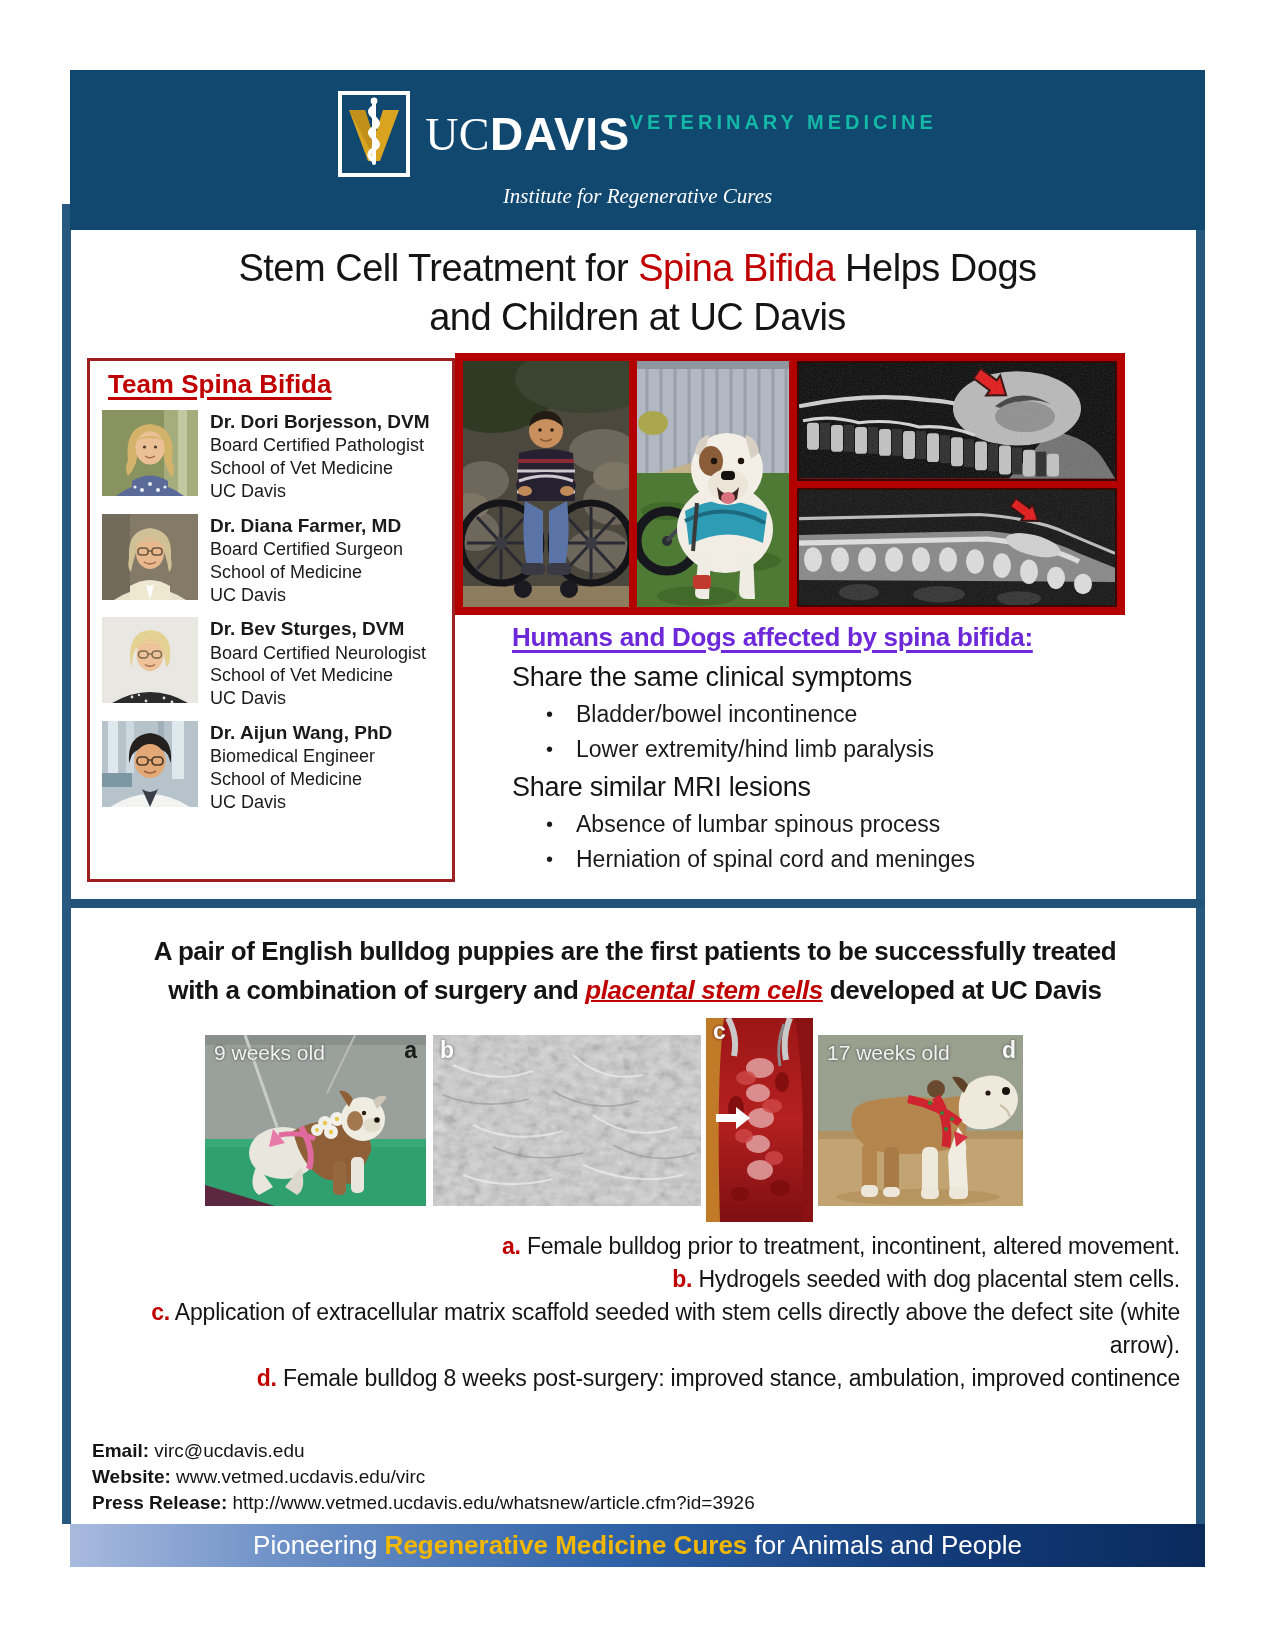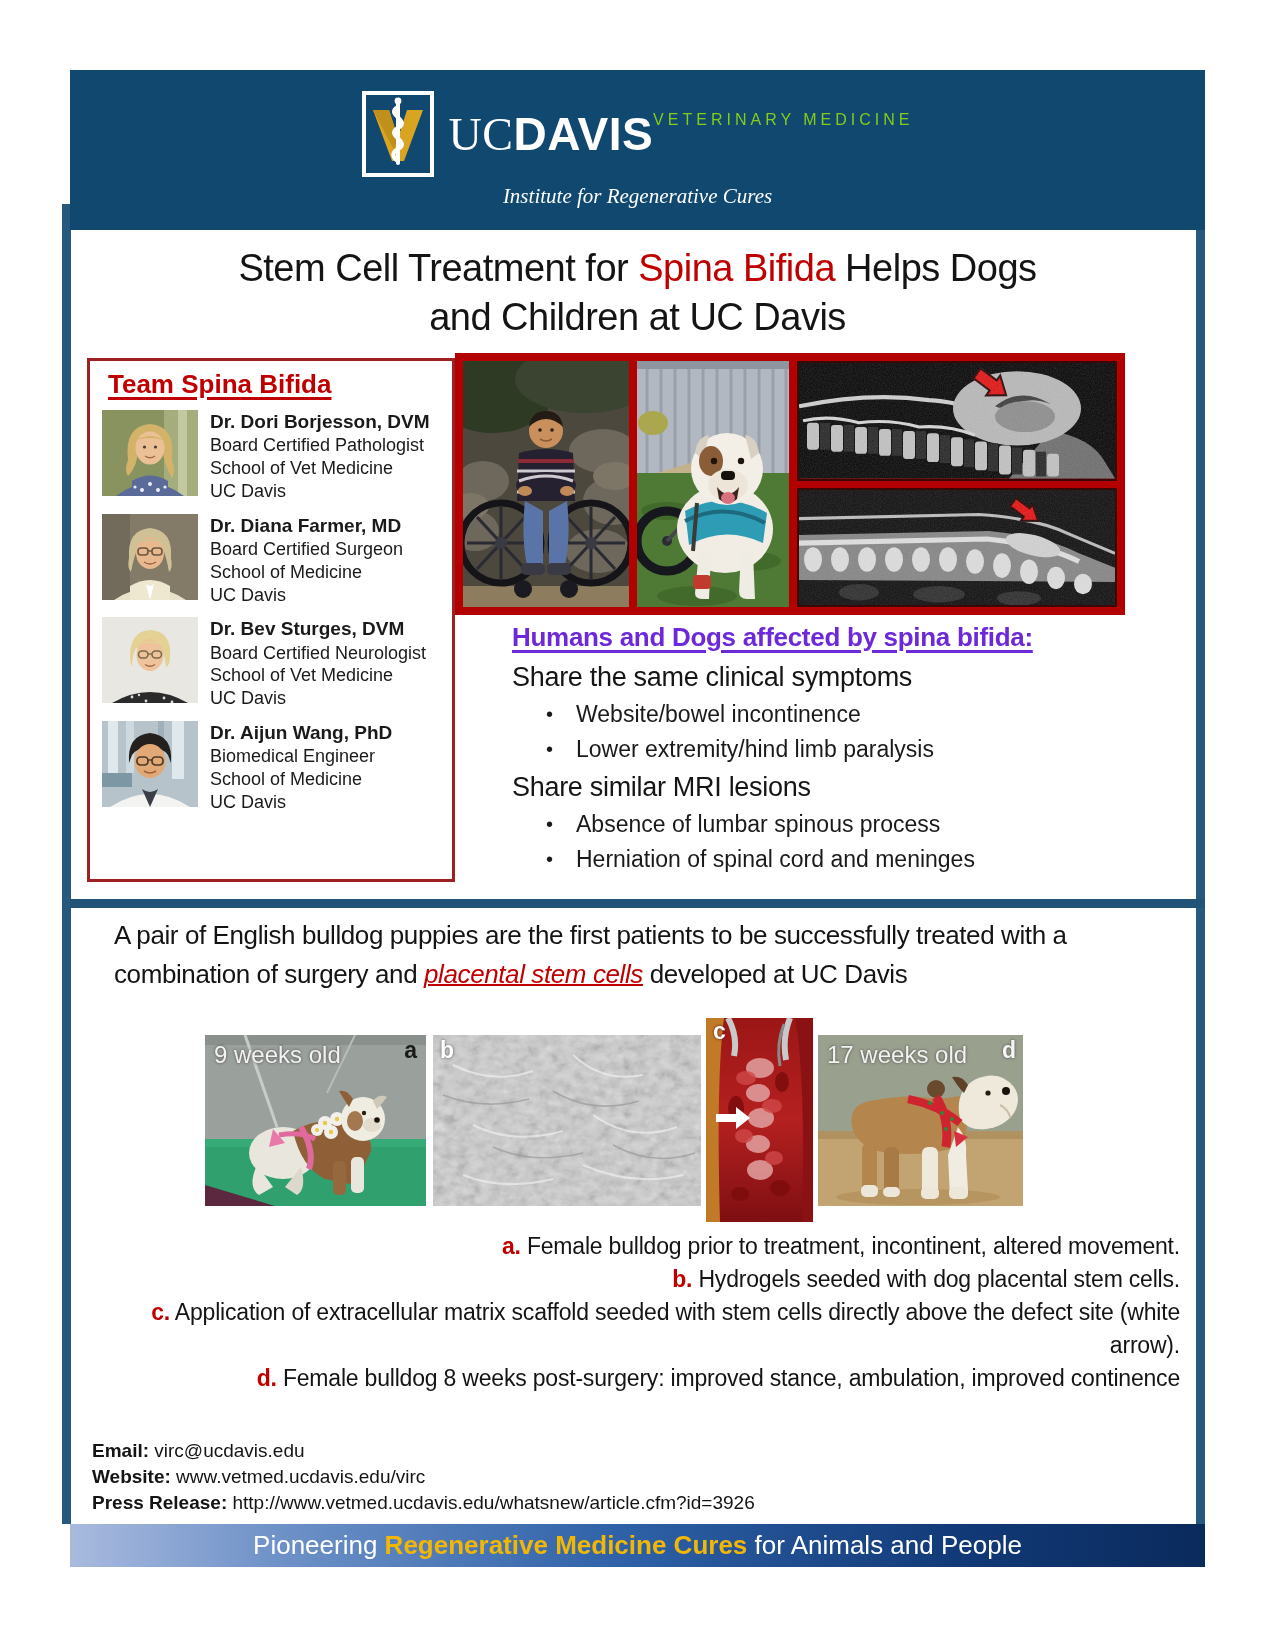--- a/index.html
+++ b/index.html
@@ -15,21 +15,21 @@
   .header{position:absolute;left:70px;top:70px;width:1135px;height:160px;background:#11486f;
           display:flex;flex-direction:column;align-items:center;justify-content:center;}
   .logo-row{display:flex;align-items:center;gap:15px;}
   .logo-mark{width:64px;height:78px;border:4px solid #fff;flex:none;}
   .logo-mark svg{display:block;width:100%;height:100%;}
   .logo-texts{display:flex;}
   .logo-ucdavis{color:#fff;font-size:46px;line-height:1;letter-spacing:.5px;}
   .logo-ucdavis .uc{font-family:"Liberation Serif",serif;font-weight:400;}
   .logo-ucdavis .davis{font-weight:800;}
   .logo-rule{height:3px;background:#fff;margin:5px 0 5px 0;}
-  .logo-vetmed{color:#84cc16;font-weight:400;font-size:16px;letter-spacing:4px;}
+  .logo-vetmed{color:#14b8a6;font-weight:700;font-size:20px;letter-spacing:4px;}
   .logo-tagline{color:#fff;font-family:"Liberation Serif",serif;font-style:italic;
                 font-size:21px;margin-top:7px;}
 
   
   .title{position:absolute;left:70px;top:244px;width:1135px;margin:0;text-align:center;
          font-size:38px;font-weight:400;line-height:1.3;letter-spacing:-.5px;color:#141414;}
   .red{color:#c00000;}
 
   
   .team-box{position:absolute;left:87px;top:358px;width:368px;height:524px;
@@ -55,32 +55,32 @@
   
   .symptoms{position:absolute;left:512px;top:622px;width:672px;}
   .symptoms h3{margin:0 0 8px 0;color:#6d28d9;font-size:26px;font-weight:700;letter-spacing:-.3px;
                text-decoration:underline;text-decoration-thickness:2.5px;text-underline-offset:4px;}
   .share{font-size:27px;color:#151515;margin:4px 0 2px 0;letter-spacing:-.3px;line-height:1.25;}
   .symptoms ul{list-style:none;margin:0;padding:0;}
   .symptoms li{position:relative;font-size:23px;line-height:35px;padding-left:64px;color:#1a1a1a;}
   .symptoms li::before{content:"•";position:absolute;left:34px;top:0;font-size:20px;}
 
   
-  .story{position:absolute;left:114px;top:916px;width:1010px;margin:0;font-size:26px;font-weight:400;
-         line-height:1.5;letter-spacing:-.4px;color:#141414;}
+  .story{position:absolute;left:114px;top:916px;width:1010px;margin:16px;font-size:26px;font-weight:700;
+         line-height:1.5;letter-spacing:-.4px;color:#141414;text-align:center;}
   .stem-red{color:#c00000;font-style:italic;text-decoration:underline;text-decoration-thickness:2px;}
 
   
   .figure{position:absolute;overflow:hidden;}
   .figure svg{display:block;width:100%;height:100%;}
   .fig-a{left:205px;top:1035px;width:221px;height:171px;}
   .fig-b{left:433px;top:1035px;width:268px;height:171px;}
   .fig-c{left:706px;top:1018px;width:107px;height:204px;}
   .fig-d{left:818px;top:1035px;width:205px;height:171px;}
-  .ov-text{position:absolute;top:6px;left:9px;color:#f2f2f2;font-size:24px;text-shadow:0 0 3px #444;}
+  .ov-text{position:absolute;top:6px;left:9px;color:#f2f2f2;font-size:21px;text-shadow:0 0 3px #444;}
   .ov-letter{position:absolute;font-weight:700;font-size:23px;}
   .ov-a{right:9px;top:2px;color:#1a1a1a;}
   .ov-b{left:7px;top:2px;color:#fff;text-shadow:0 0 3px #555;}
   .ov-c{left:7px;top:0;color:#fff;text-shadow:0 0 3px #5a1010;}
   .ov-d{right:7px;top:2px;color:#f5f5f5;text-shadow:0 0 3px #444;}
 
   
   .captions{position:absolute;left:95px;top:1222px;width:1085px;text-align:right;
             font-size:23px;line-height:33px;color:#141414;letter-spacing:-.2px;margin-top:8px;}
   .cap-letter{color:#c00000;font-weight:700;}
@@ -430,21 +430,21 @@
           <rect width="316" height="113" filter="url(#grainB)" opacity="0.2"></rect>
         </svg>
       </div>
     </div>
   </section>
 
   <section class="symptoms">
     <h3>Humans and Dogs affected by spina bifida:</h3>
     <div class="share">Share the same clinical symptoms</div>
     <ul>
-      <li>Website/bowel incontinence</li>
+      <li>Bladder/bowel incontinence</li>
       <li>Lower extremity/hind limb paralysis</li>
     </ul>
     <div class="share">Share similar MRI lesions</div>
     <ul>
       <li>Absence of lumbar spinous process</li>
       <li>Herniation of spinal cord and meninges</li>
     </ul>
   </section>
 
   <div class="divider"></div>

